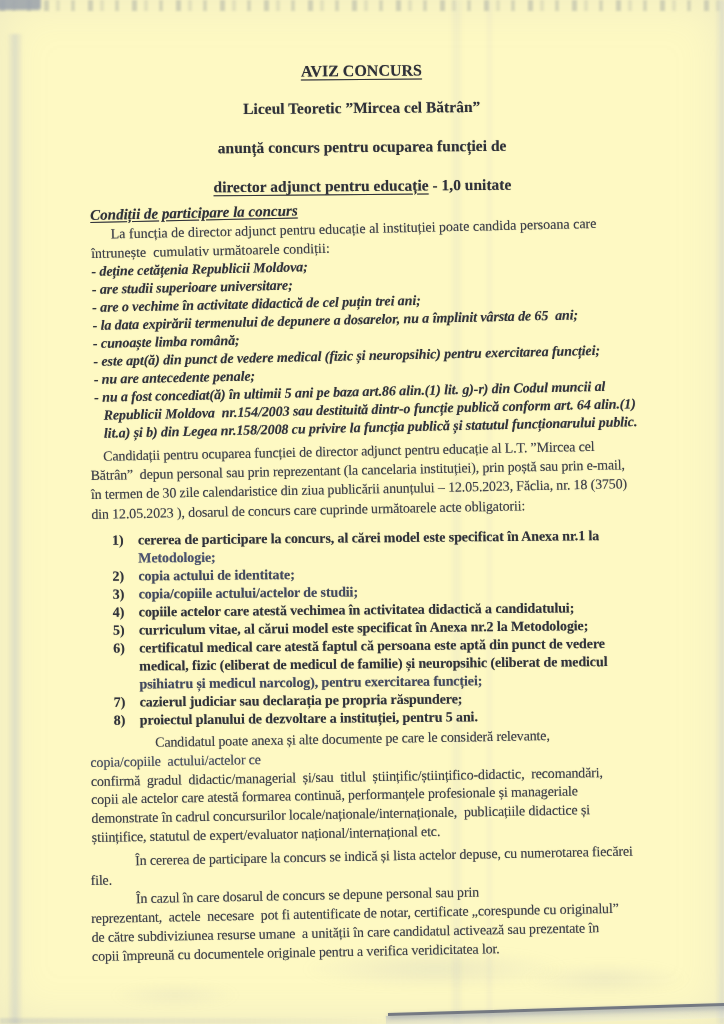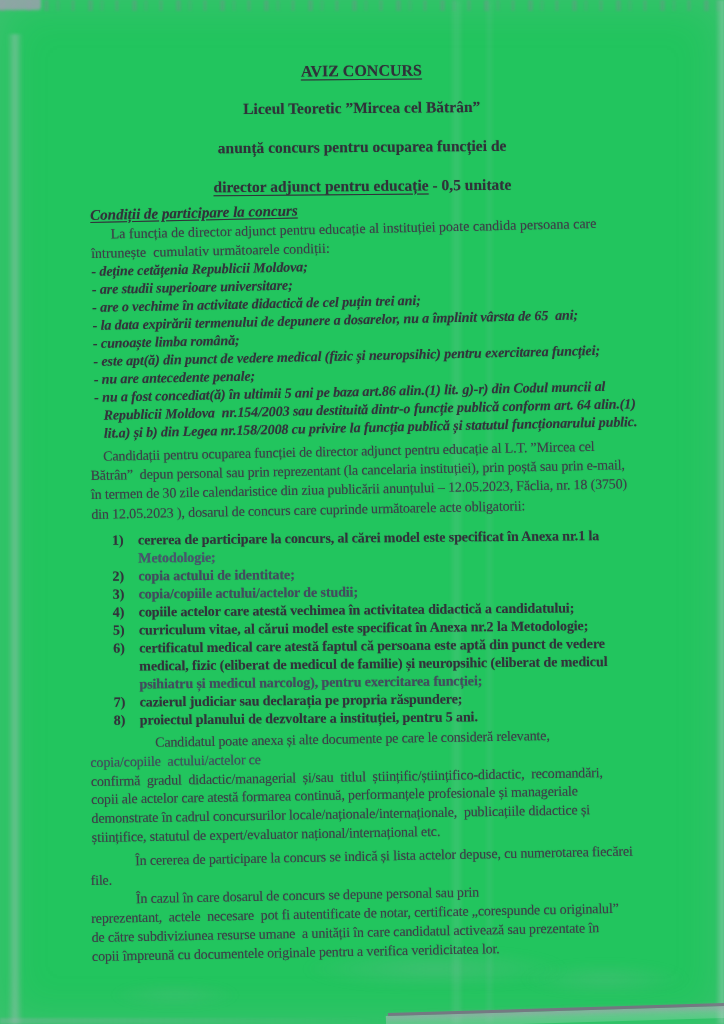--- a/index.html
+++ b/index.html
@@ -1,18 +1,18 @@
 <!DOCTYPE html>
 <html><head>
 <meta charset="utf-8">
 <style>
   html,body{margin:0;padding:0;background:#e8e9eb;}
   .page{
     position:relative;width:724px;height:1024px;overflow:hidden;
-    background:#22c55e;
+    background:#fef9c3;
     font-family:"Liberation Serif","DejaVu Serif",serif;
   }
   .vignette{position:absolute;inset:0;box-shadow:inset 0 0 48px rgba(176,183,193,.22);pointer-events:none;z-index:5;}
   
   .top-noise{position:absolute;left:0;top:0;width:724px;height:11px;opacity:.75;filter:blur(1.1px);
     background:repeating-linear-gradient(90deg,
       rgba(122,130,142,.42) 0 5px, rgba(122,130,142,0) 5px 12px,
       rgba(122,130,142,.22) 12px 16px, rgba(122,130,142,0) 16px 27px,
       rgba(122,130,142,.34) 27px 31px, rgba(122,130,142,0) 31px 44px);}
   .corner-mark{position:absolute;left:-5px;top:-4px;width:46px;height:14px;background:#98a0ab;border-radius:3px;filter:blur(1.6px);opacity:.85;}
@@ -80,21 +80,21 @@
   <div class="bottom-under"></div>
   <div class="bottom-line"></div>
   <div class="bottom-left-smudge"></div>
 
   <div class="content">
 
     <div class="blk title-block">
       <div class="t-heading">AVIZ CONCURS</div>
       <div class="t-line">Liceul Teoretic ”Mircea cel Bătrân”</div>
       <div class="t-line">anunță concurs pentru ocuparea funcției de</div>
-      <div class="t-line"><span class="u">director adjunct pentru educație</span><span> - 0,5 unitate</span></div>
+      <div class="t-line"><span class="u">director adjunct pentru educație</span><span> - 1,0 unitate</span></div>
     </div>
 
     <div class="blk conditions-block">
       <div class="c-heading">Condiții de participare la concurs</div>
       <div class="c-intro">
         <div class="ln in20">La funcția de director adjunct pentru educație al instituției poate candida persoana care</div>
         <div class="ln">întrunește  cumulativ următoarele condiții:</div>
       </div>
       <div class="c-items">
         <div class="ln">- deține cetățenia Republicii Moldova;</div>

